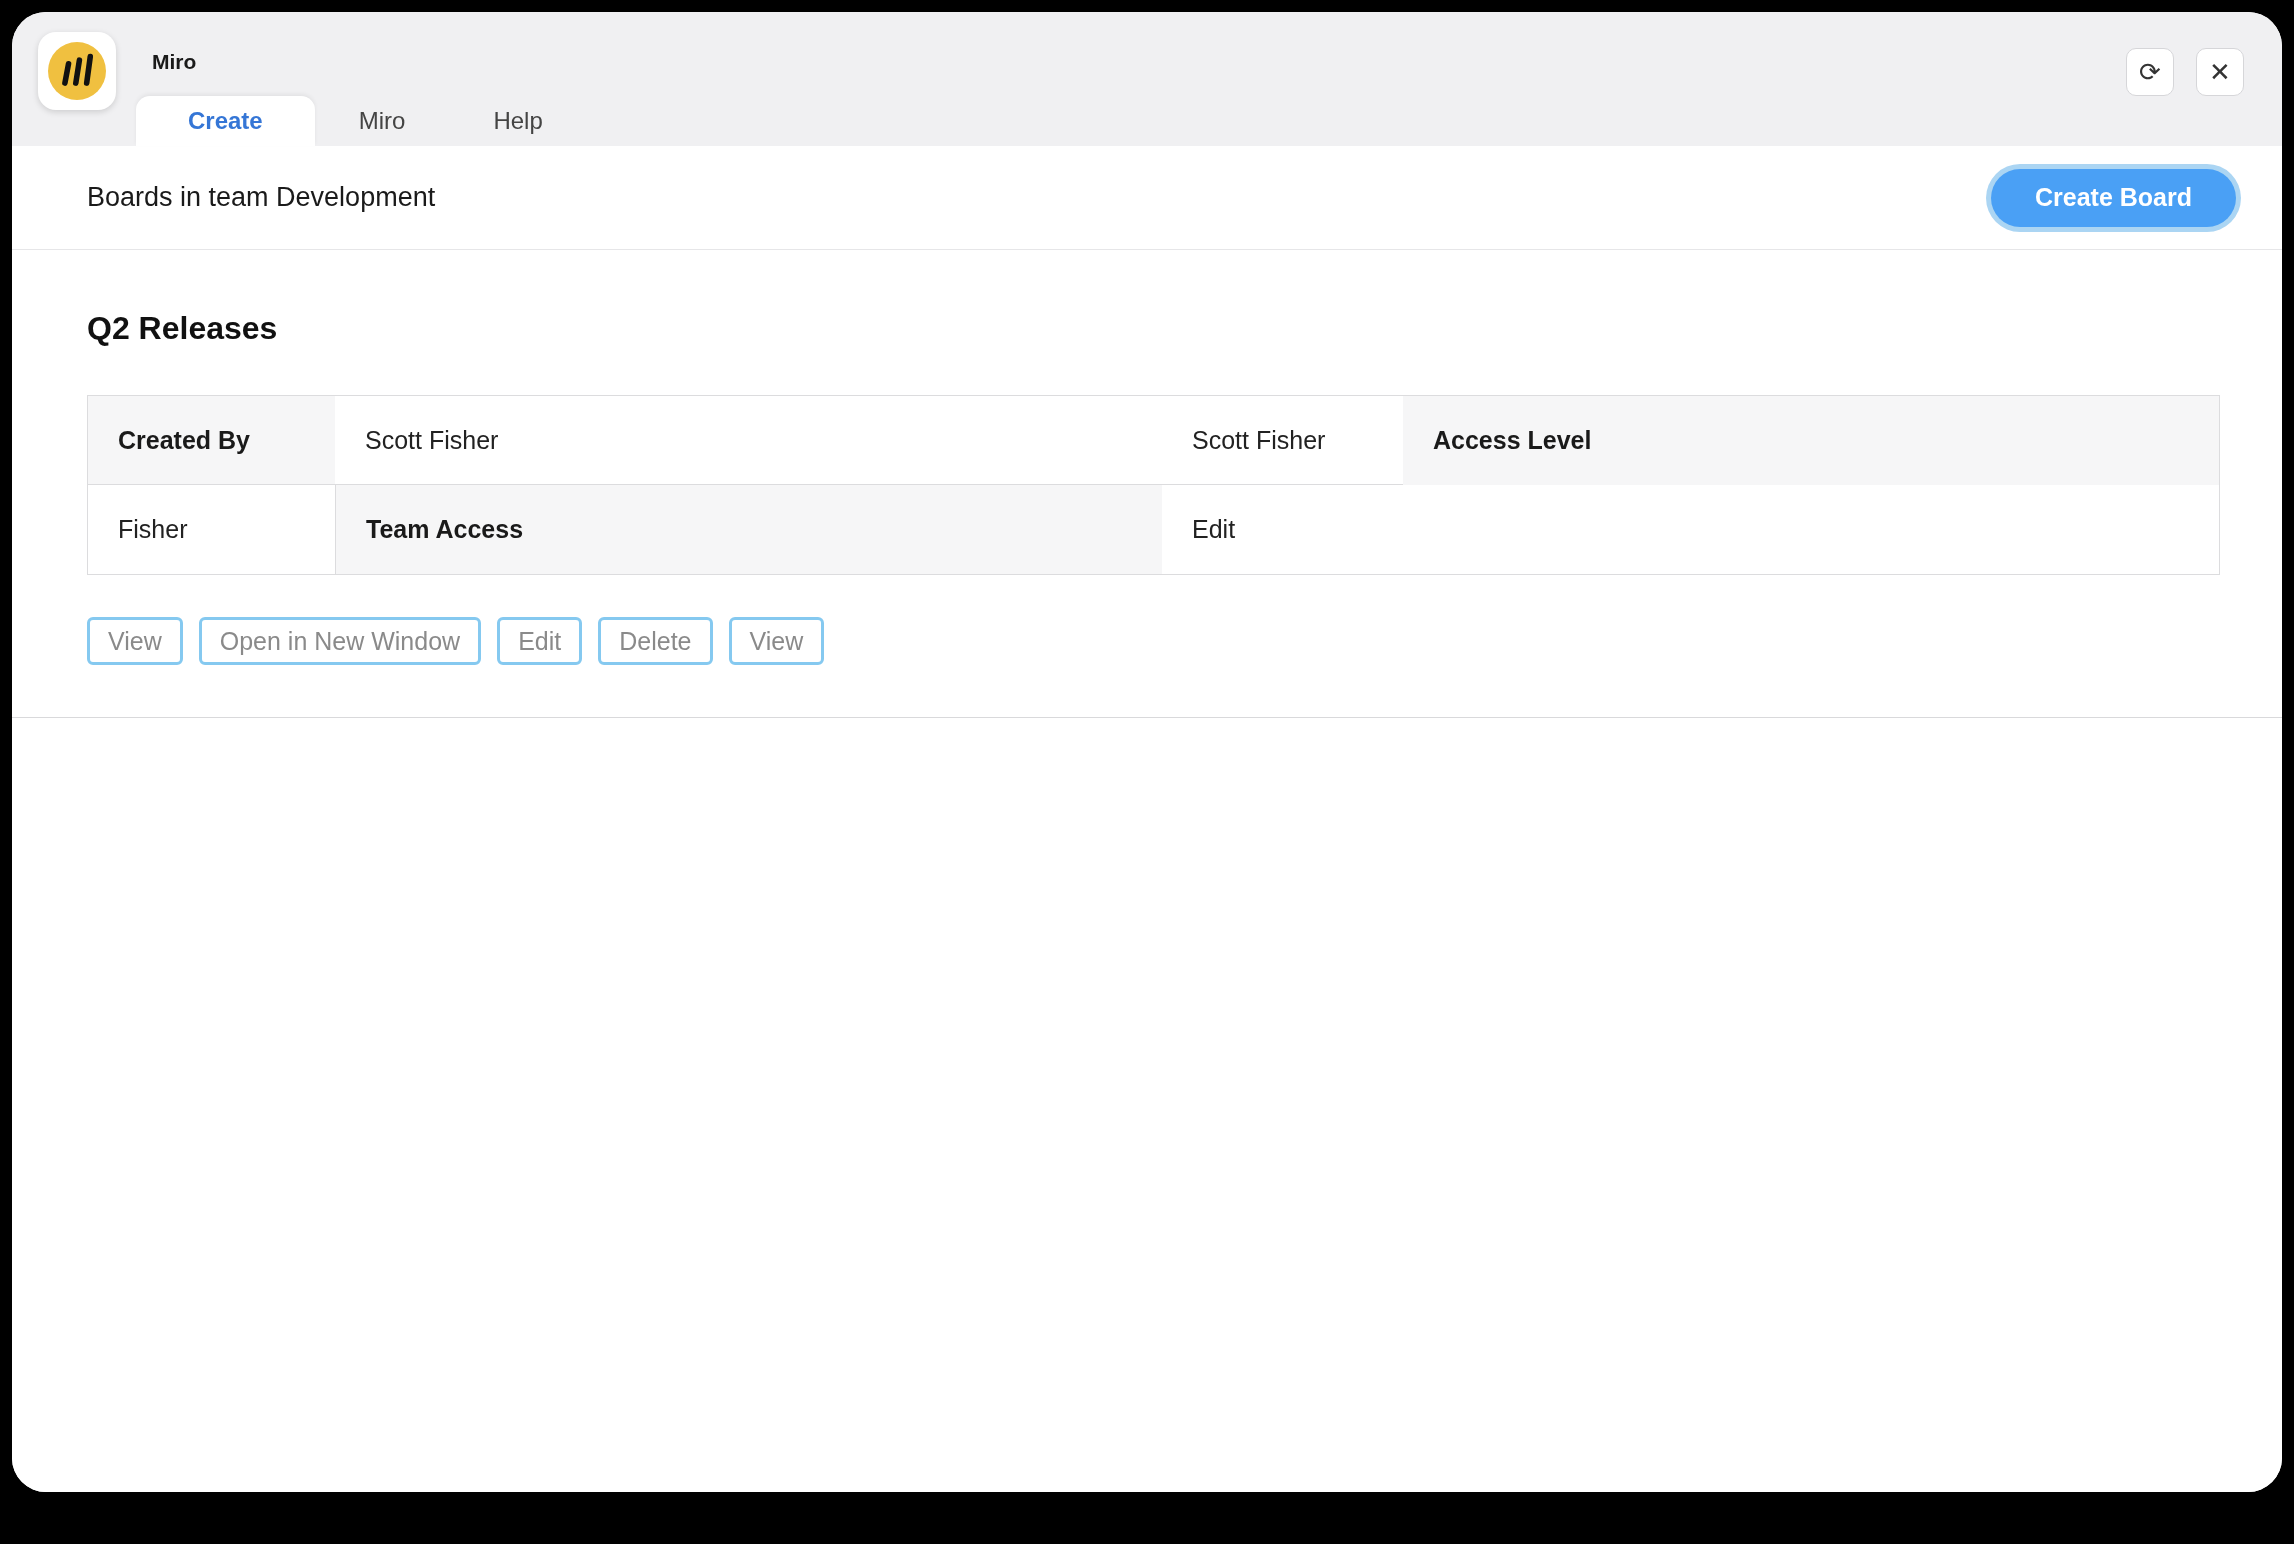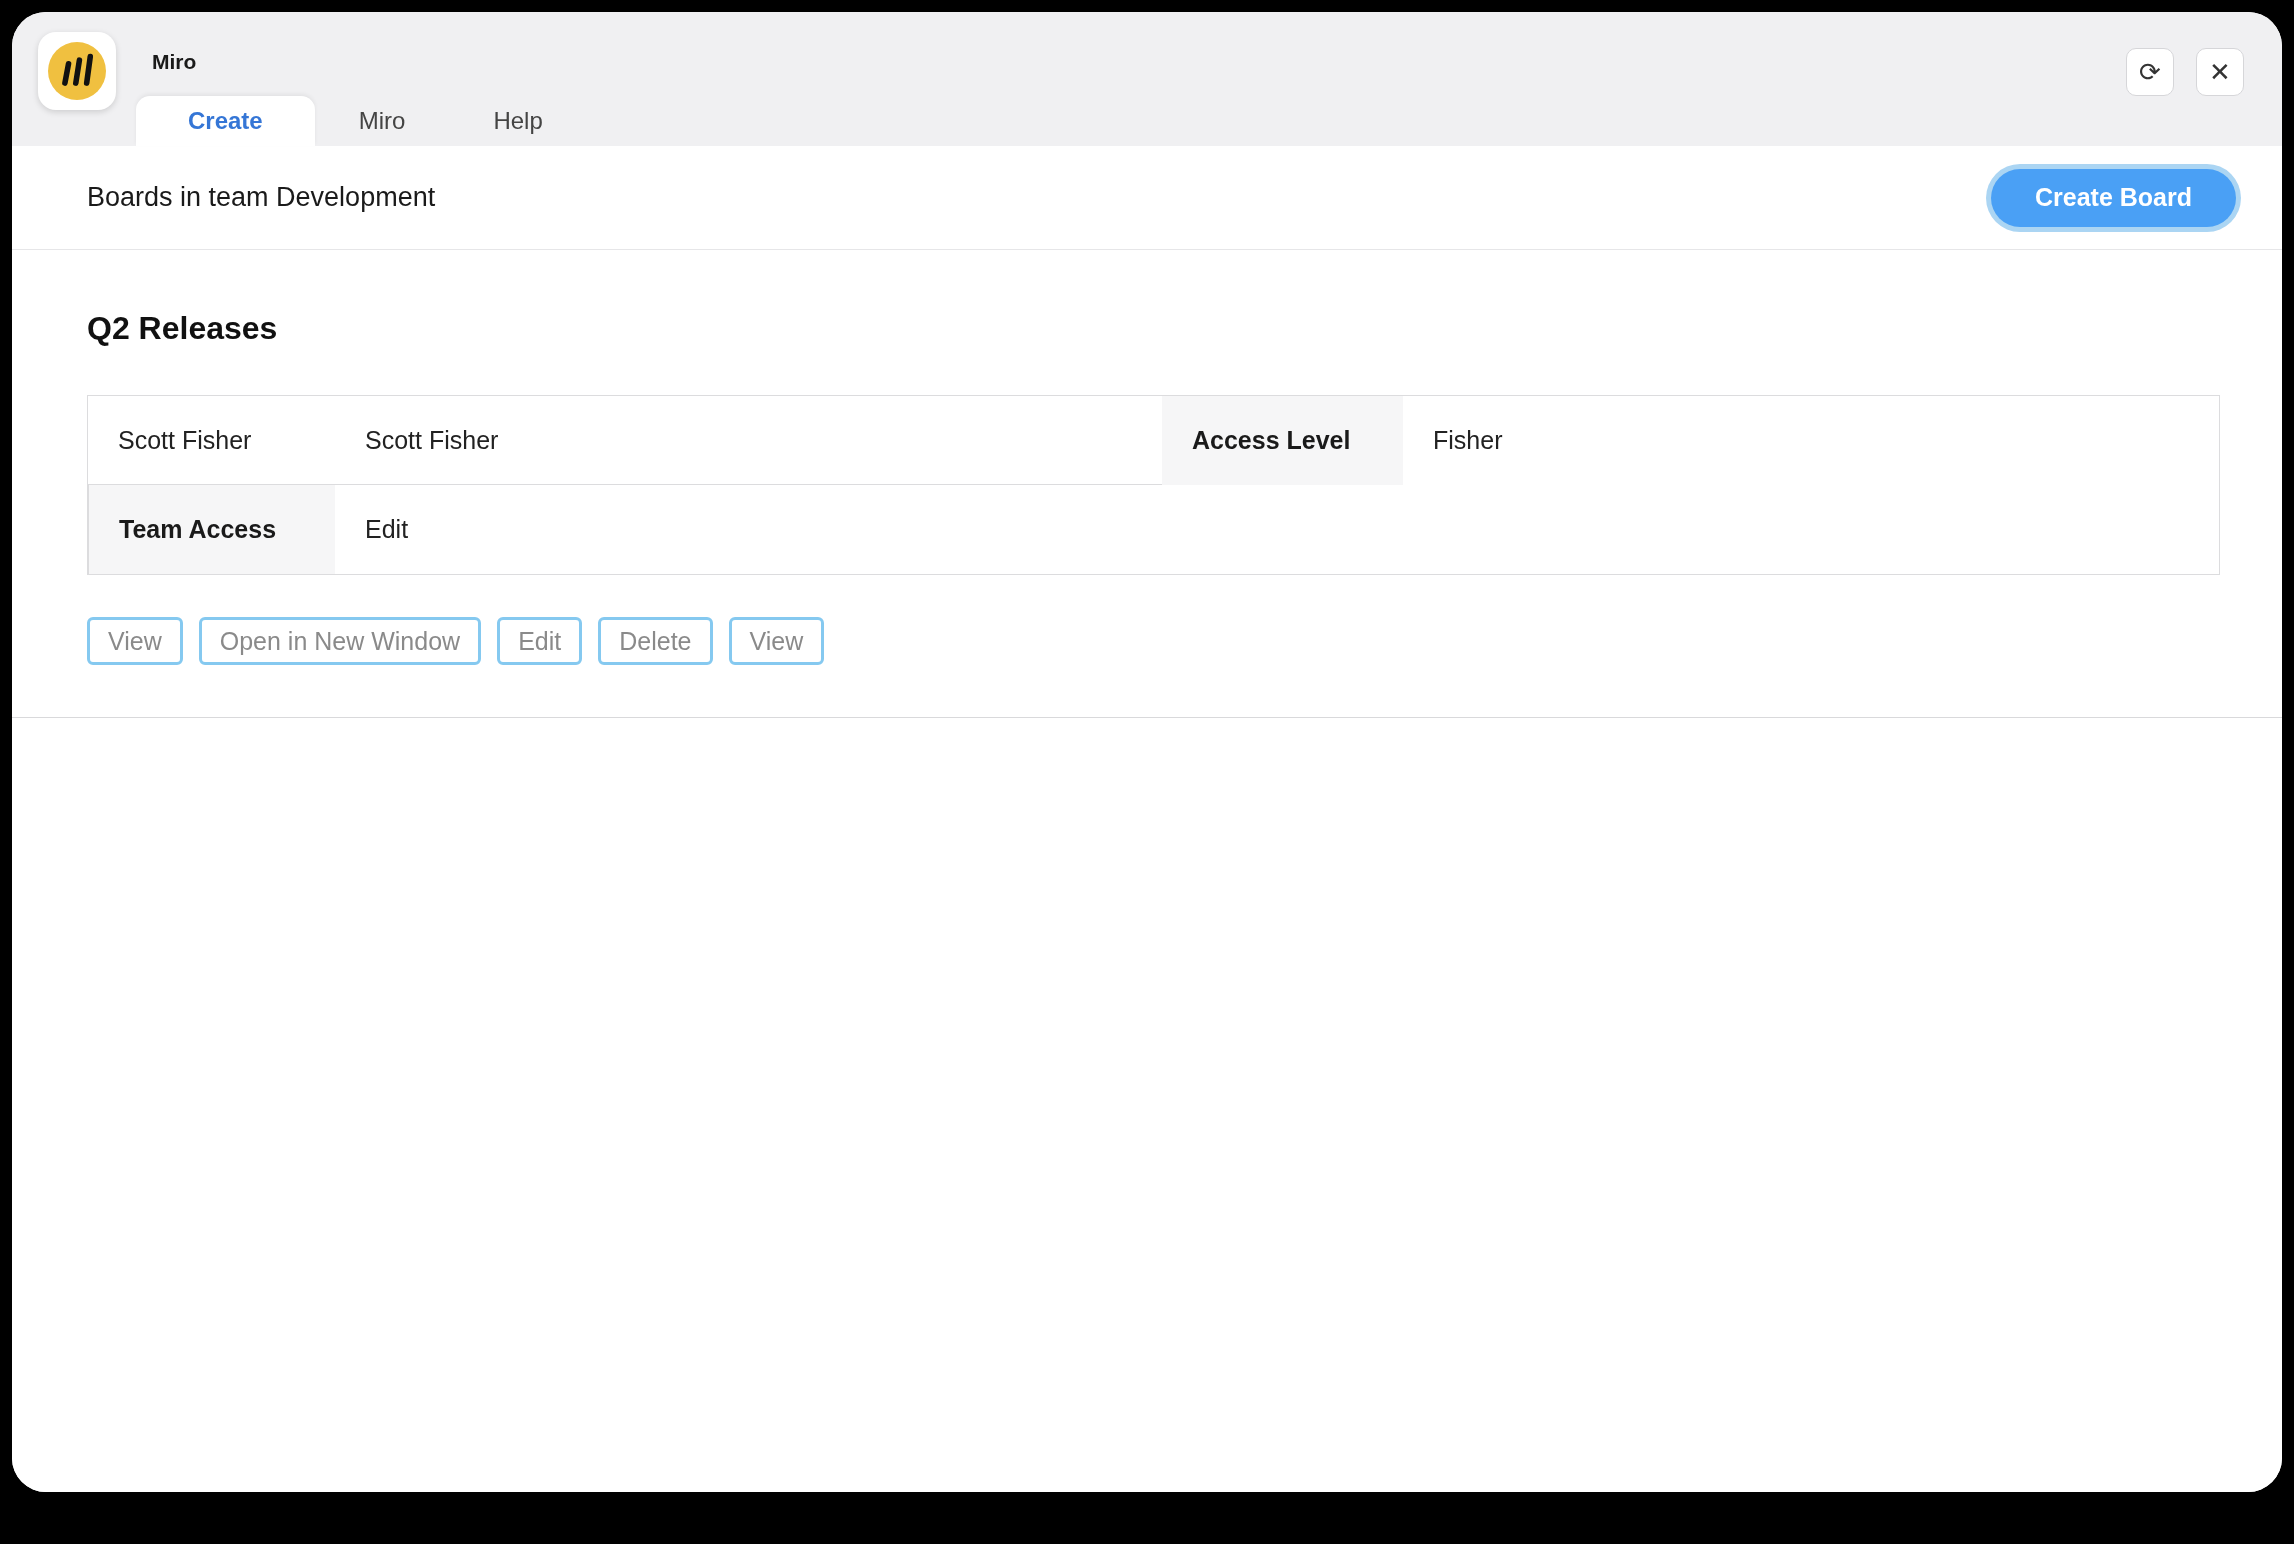--- a/index.html
+++ b/index.html
@@ -221,20 +221,21 @@
       <div class="toolbar-heading">Boards in team Development</div>
       <button class="create-board-btn">Create Board</button>
     </div>
 
     <div class="board-section">
 
       <div class="board-title">Q2 Releases</div>
 
       <div class="details-table">
 
+        <div class="cell label">Created By</div>
         <div class="cell">Scott Fisher</div>
         <div class="cell">Scott Fisher</div>
 
         <div class="cell label row2" style="border-bottom:none;">Access Level</div>
         <div class="cell" style="border-bottom:none;">Fisher</div>
         <div class="cell label mid-border" style="border-bottom:none;">Team Access</div>
         <div class="cell" style="border-bottom:none;">Edit</div>
       </div>
 
       <div class="actions">

